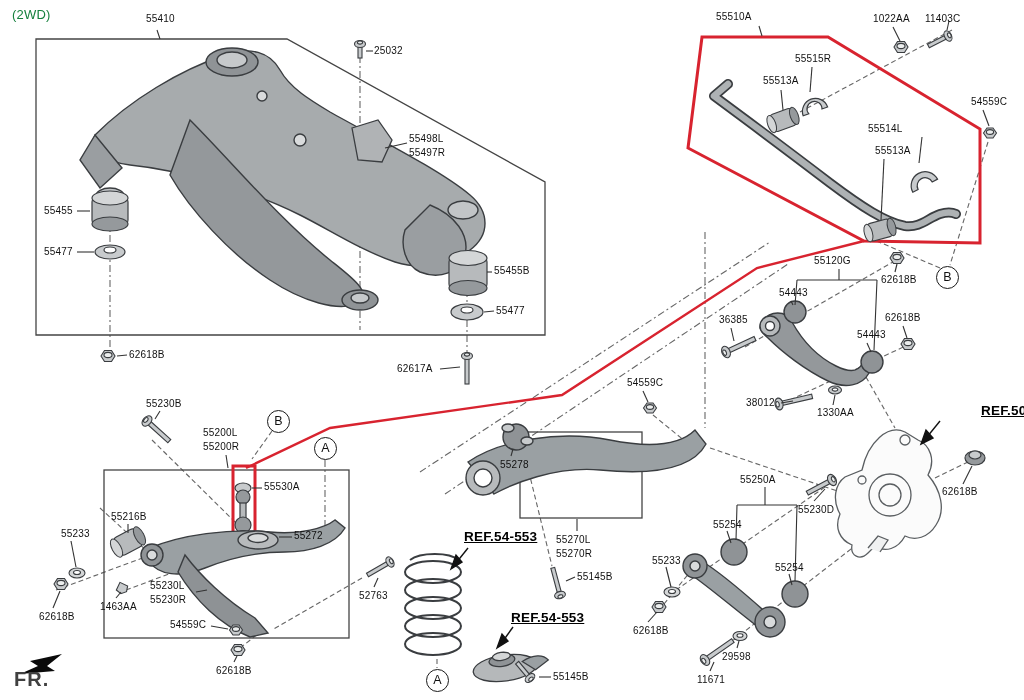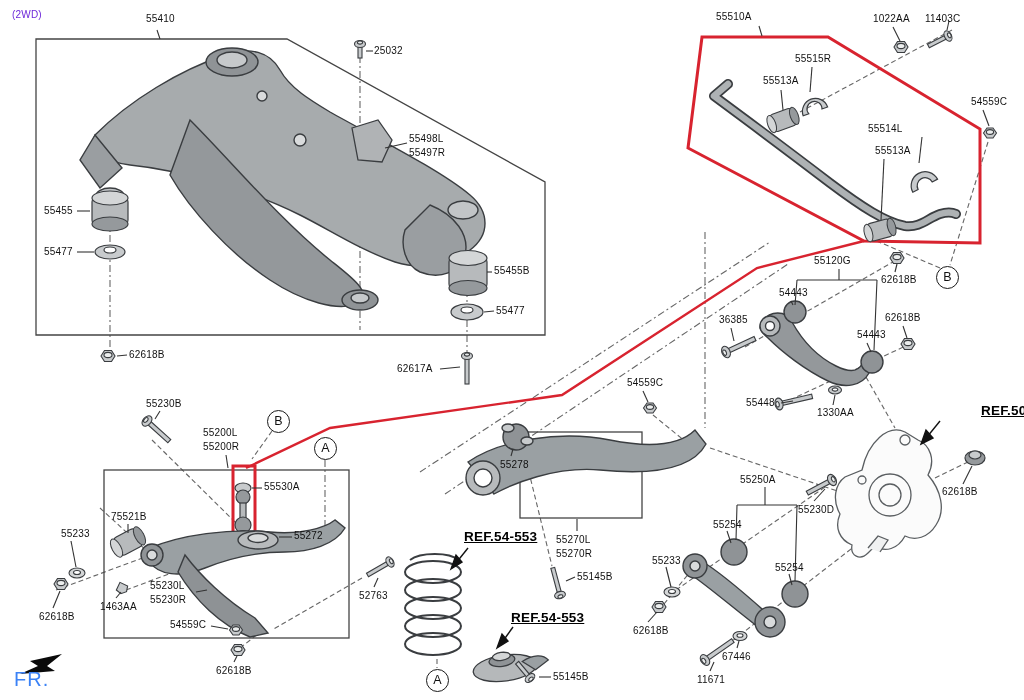--- a/index.html
+++ b/index.html
@@ -4,22 +4,22 @@
 <style>
   html,body{margin:0;padding:0;background:#fff;}
   #stage{position:relative;width:1024px;height:700px;background:#ffffff;overflow:hidden;
          font-family:"Liberation Sans", sans-serif;}
   #art{position:absolute;left:0;top:0;}
   .lbl{position:absolute;font-size:10px;color:#111;white-space:nowrap;line-height:14px;letter-spacing:.2px;}
   .lbl.two{line-height:13.5px;}
   .ref{font-weight:bold;text-decoration:underline;font-size:13.5px;color:#000;}
   .datum{position:absolute;width:21px;height:21px;border:1.5px solid #1a1a1a;border-radius:50%;
          text-align:center;line-height:21px;font-size:12.5px;color:#111;background:#fff;}
-  .note{font-size:10px;color:#6d28d9;}
-  .fr{font-size:20px;font-weight:normal;color:#3b82f6;letter-spacing:1px;}
+  .note{font-size:13px;color:#15803d;}
+  .fr{font-size:20px;font-weight:bold;color:#404040;letter-spacing:1px;}
 </style>
 </head>
 <body>
 
 <div id="stage">
 
 <svg id="art" width="1024" height="700" viewBox="0 0 1024 700">
 
   <g stroke="#666" stroke-width="1.1" fill="none" stroke-dasharray="7 3 2 3">
     <line x1="360" y1="56" x2="360" y2="330"></line>
@@ -416,35 +416,35 @@
 <div class="lbl" style="left:868px;top:122px">55514L</div>
 <div class="lbl" style="left:875px;top:144px">55513A</div>
 <div class="lbl" style="left:881px;top:273px">62618B</div>
 <div class="datum" style="left:936px;top:266px">B</div>
 
 <div class="lbl" style="left:814px;top:254px">55120G</div>
 <div class="lbl" style="left:779px;top:286px">54443</div>
 <div class="lbl" style="left:719px;top:313px">36385</div>
 <div class="lbl" style="left:885px;top:311px">62618B</div>
 <div class="lbl" style="left:857px;top:328px">54443</div>
-<div class="lbl" style="left:746px;top:396px">55448</div>
+<div class="lbl" style="left:746px;top:396px">38012</div>
 <div class="lbl" style="left:817px;top:406px">1330AA</div>
 <div class="lbl" style="left:627px;top:376px">54559C</div>
 <div class="lbl ref" style="left:981px;top:404px">REF.50-527</div>
 <div class="lbl" style="left:942px;top:485px">62618B</div>
 
 <div class="lbl" style="left:146px;top:397px">55230B</div>
 <div class="lbl two" style="left:203px;top:426px">
   <div>55200L</div>
   <div>55200R</div>
 </div>
 <div class="datum" style="left:267px;top:410px">B</div>
 <div class="datum" style="left:314px;top:437px">A</div>
 <div class="lbl" style="left:264px;top:480px">55530A</div>
-<div class="lbl" style="left:111px;top:510px">75521B</div>
+<div class="lbl" style="left:111px;top:510px">55216B</div>
 <div class="lbl" style="left:294px;top:529px">55272</div>
 <div class="lbl" style="left:61px;top:527px">55233</div>
 <div class="lbl" style="left:39px;top:610px">62618B</div>
 <div class="lbl" style="left:100px;top:600px">1463AA</div>
 <div class="lbl two" style="left:150px;top:579px">
   <div>55230L</div>
   <div>55230R</div>
 </div>
 <div class="lbl" style="left:170px;top:618px">54559C</div>
 <div class="lbl" style="left:216px;top:664px">62618B</div>
@@ -454,21 +454,21 @@
 <div class="lbl" style="left:500px;top:458px">55278</div>
 <div class="lbl two" style="left:556px;top:533px">
   <div>55270L</div>
   <div>55270R</div>
 </div>
 <div class="lbl" style="left:577px;top:570px">55145B</div>
 <div class="lbl" style="left:652px;top:554px">55233</div>
 <div class="lbl ref" style="left:511px;top:611px">REF.54-553</div>
 <div class="lbl" style="left:553px;top:670px">55145B</div>
 <div class="lbl" style="left:633px;top:624px">62618B</div>
-<div class="lbl" style="left:722px;top:650px">67446</div>
+<div class="lbl" style="left:722px;top:650px">29598</div>
 <div class="lbl" style="left:697px;top:673px">11671</div>
 
 <div class="lbl" style="left:740px;top:473px">55250A</div>
 <div class="lbl" style="left:713px;top:518px">55254</div>
 <div class="lbl" style="left:798px;top:503px">55230D</div>
 <div class="lbl" style="left:775px;top:561px">55254</div>
 <div class="datum" style="left:426px;top:669px">A</div>
 
 <div class="lbl fr" style="left:14px;top:672px">FR.</div>
 

